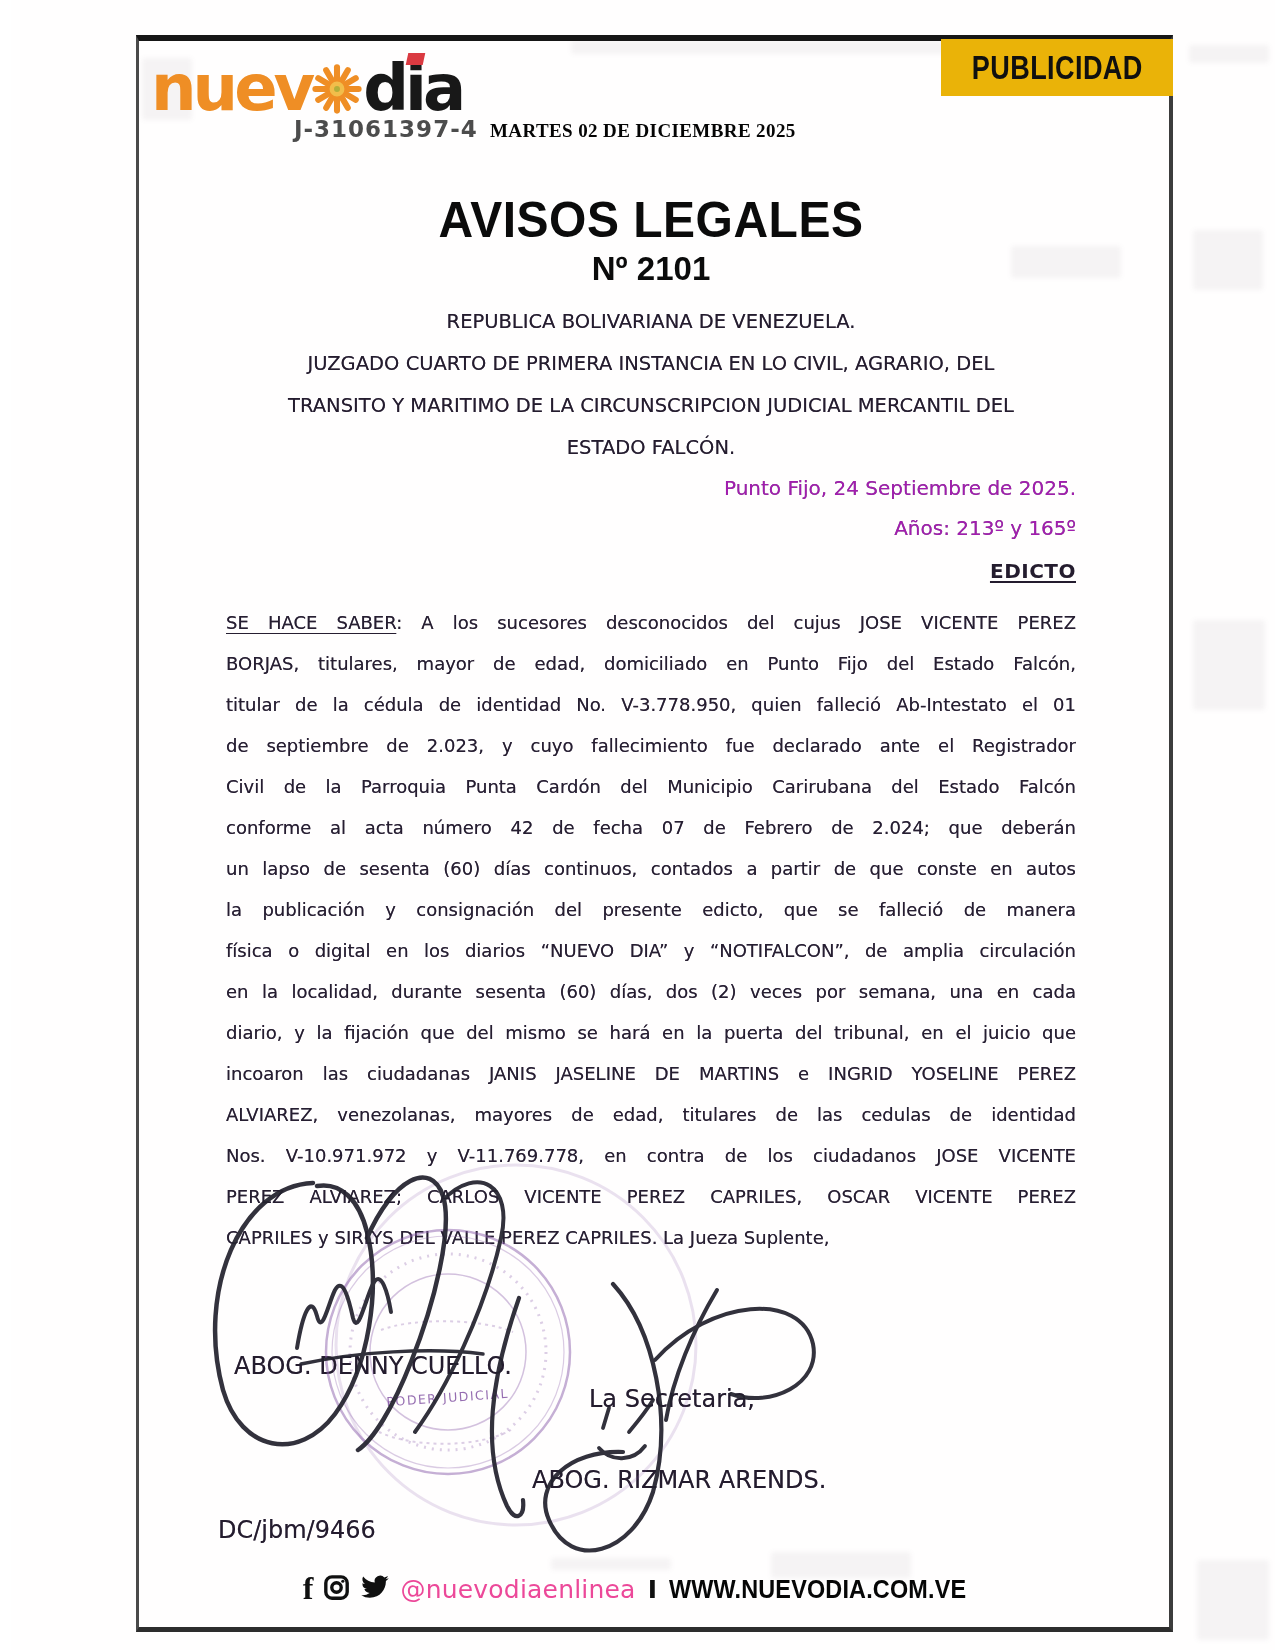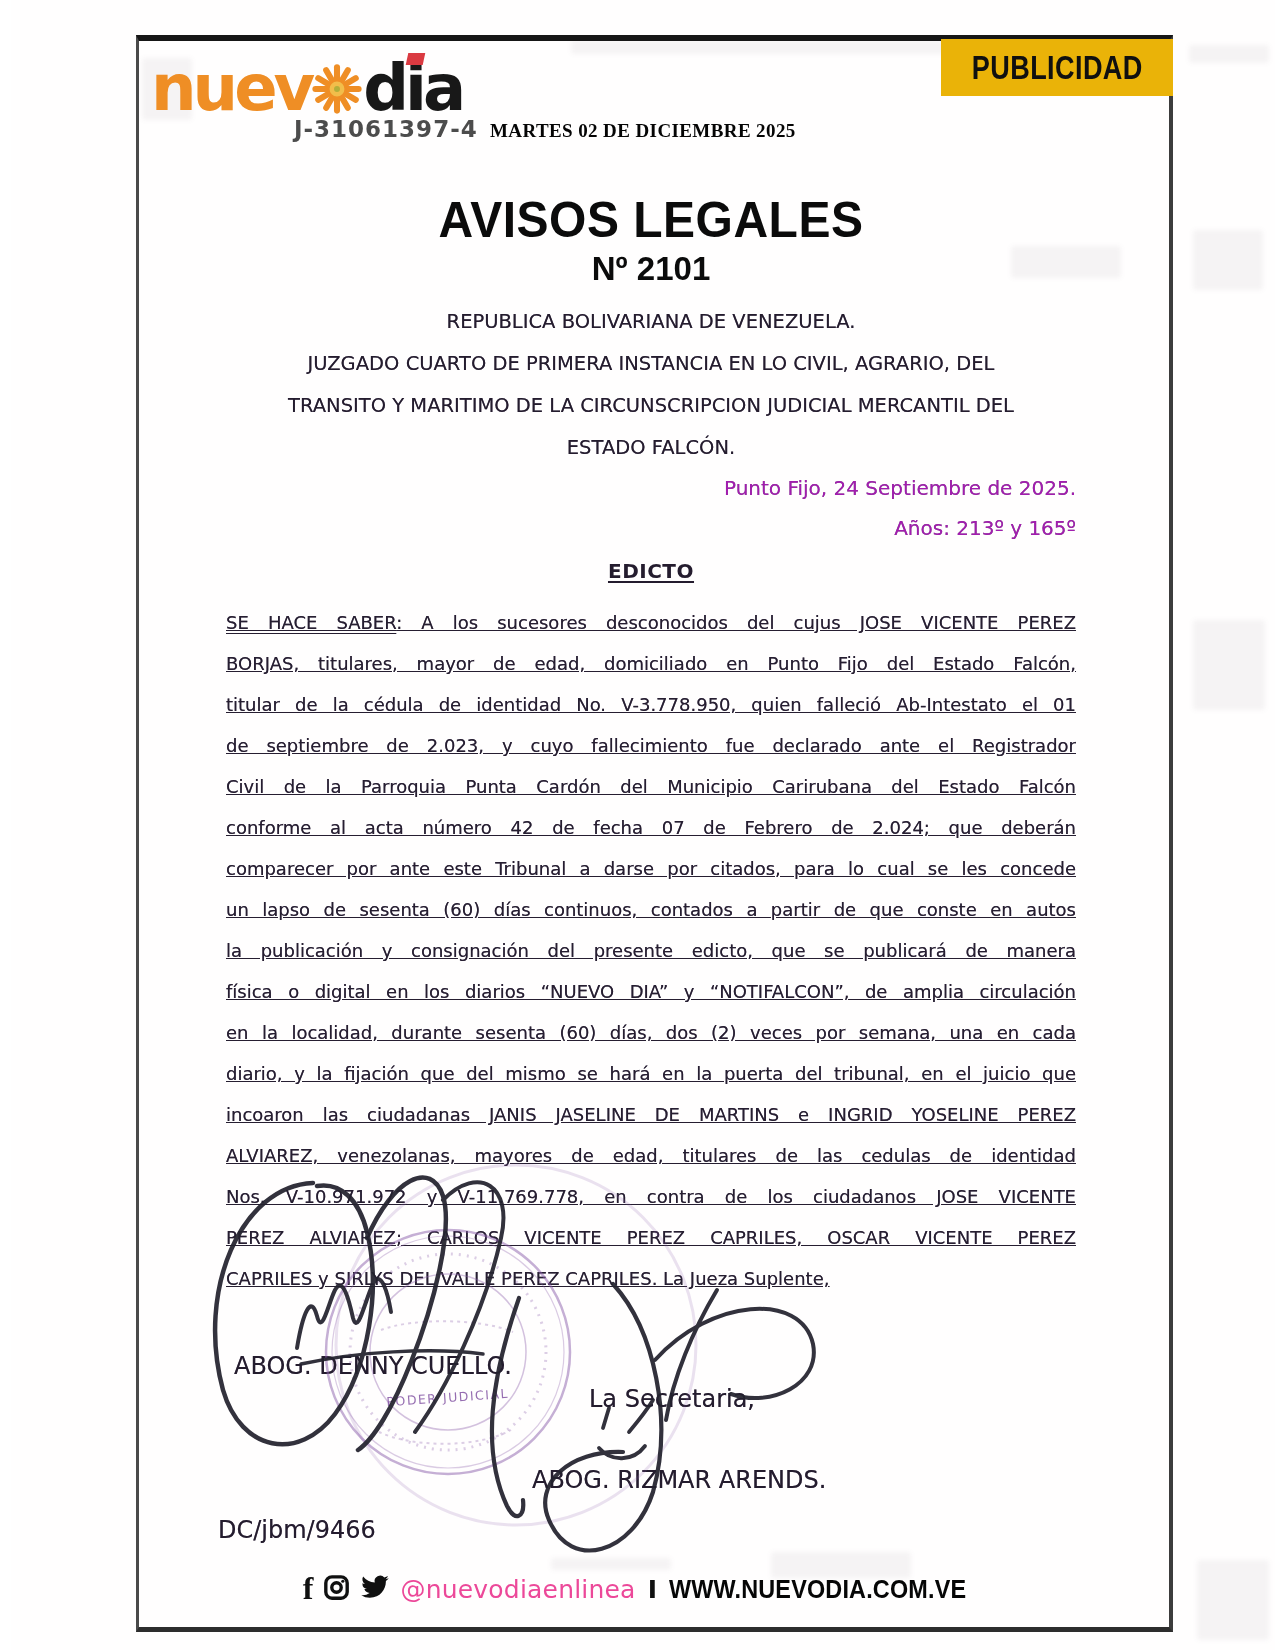--- a/index.html
+++ b/index.html
@@ -36,27 +36,27 @@
   .content-col{left:215px;width:850px;}
   .center{text-align:center;}
   .right{text-align:right;}
   .title{top:192px;font-family:"Liberation Sans",sans-serif;font-weight:700;font-size:48px;
         color:#0b0b0b;letter-spacing:.5px;transform:scaleY(1.04);}
   .notice-number{top:250px;font-family:"Liberation Sans",sans-serif;font-weight:700;
         font-size:33px;color:#0b0b0b;}
   .court{font-size:19.5px;color:#241c2e;white-space:nowrap;text-shadow:0 0 .5px rgba(40,28,55,.65);}
   .meta-line{font-size:20px;color:#a21caf;text-shadow:0 0 .5px rgba(40,28,55,.6);}
   .edicto{top:559px;font-size:20px;font-weight:600;letter-spacing:.5px;color:#241c2e;
-        text-decoration:underline;text-underline-offset:3px;}
+        text-decoration:underline;text-underline-offset:3px;text-align:right;}
 
   
   .bodytext{top:602px;}
   .bline{font-size:18px;line-height:41px;height:41px;color:#261e31;
         text-align:justify;text-align-last:justify;white-space:normal;
-        text-shadow:0 0 .5px rgba(40,28,55,.7);text-decoration:underline;}
+        text-shadow:0 0 .5px rgba(40,28,55,.7);}
   .bline.last{text-align-last:left;}
   .lead-underline{text-decoration:underline;text-underline-offset:3.5px;}
 
   
   .sig-label{font-size:24px;color:#241c2e;text-shadow:0 0 .5px rgba(40,28,55,.6);}
 
   
   .footer{top:1572px;display:flex;align-items:center;justify-content:center;gap:10px;}
   .footer .fb{font-family:"Liberation Serif",serif;font-weight:bold;font-size:32px;color:#101010;
         line-height:1;margin-top:-3px;}
@@ -123,23 +123,22 @@
 
   <div class="abs content-col center edicto">EDICTO</div>
 
   <div class="abs content-col bodytext">
     <div class="bline"><span class="lead-underline">SE HACE SABER</span><span>: A los sucesores desconocidos del cujus JOSE VICENTE PEREZ</span></div>
     <div class="bline">BORJAS, titulares, mayor de edad, domiciliado en Punto Fijo del Estado Falcón,</div>
     <div class="bline">titular de la cédula de identidad No. V-3.778.950, quien falleció Ab-Intestato el 01</div>
     <div class="bline">de septiembre de 2.023, y cuyo fallecimiento fue declarado ante el Registrador</div>
     <div class="bline">Civil de la Parroquia Punta Cardón del Municipio Carirubana del Estado Falcón</div>
     <div class="bline">conforme al acta número 42 de fecha 07 de Febrero de 2.024; que deberán</div>
-    <div class="bline">comparecer por ante este Tribunal a darse por citados, para lo cual se les concede</div>
     <div class="bline">un lapso de sesenta (60) días continuos, contados a partir de que conste en autos</div>
-    <div class="bline">la publicación y consignación del presente edicto, que se publicará de manera</div>
+    <div class="bline">la publicación y consignación del presente edicto, que se falleció de manera</div>
     <div class="bline">física o digital en los diarios “NUEVO DIA” y “NOTIFALCON”, de amplia circulación</div>
     <div class="bline">en la localidad, durante sesenta (60) días, dos (2) veces por semana, una en cada</div>
     <div class="bline">diario, y la fijación que del mismo se hará en la puerta del tribunal, en el juicio que</div>
     <div class="bline">incoaron las ciudadanas JANIS JASELINE DE MARTINS e INGRID YOSELINE PEREZ</div>
     <div class="bline">ALVIAREZ, venezolanas, mayores de edad, titulares de las cedulas de identidad</div>
     <div class="bline">Nos. V-10.971.972 y V-11.769.778, en contra de los ciudadanos JOSE VICENTE</div>
     <div class="bline">PEREZ ALVIAREZ; CARLOS VICENTE PEREZ CAPRILES, OSCAR VICENTE PEREZ</div>
     <div class="bline last">CAPRILES y SIRLYS DEL VALLE PEREZ CAPRILES. La Jueza Suplente,</div>
   </div>
 

